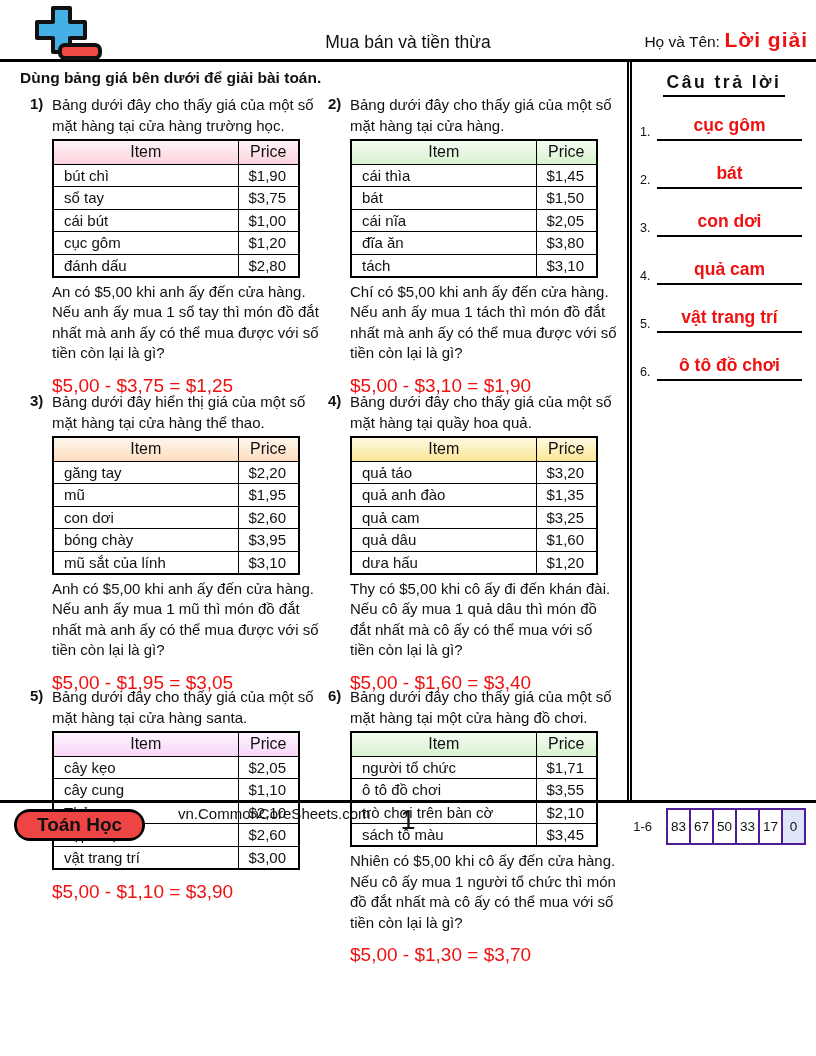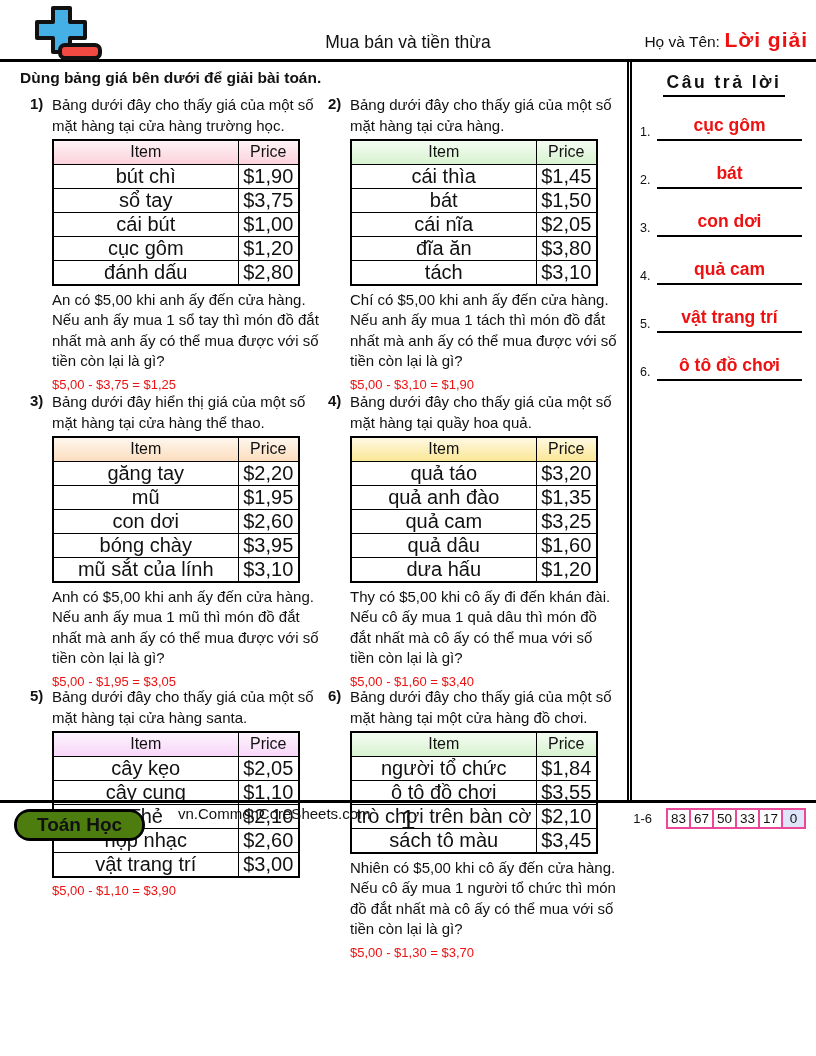--- a/index.html
+++ b/index.html
@@ -19,47 +19,47 @@
   .main { width:627px; }
   .answers { flex:1; border-left:5px double #000; padding-top:10px; }
 
   .instruction { font-weight:bold; font-size:15.5px; padding:7px 0 4px 20px; }
 
   .grid { display:grid; grid-template-columns:298px 298px; grid-template-rows:297px 295px 1fr; padding-left:30px; }
   .problem { display:flex; padding-top:4px; }
   .pnum { width:22px; font-weight:bold; font-size:15px; flex:none; }
   .pbody { width:270px; }
   .intro, .question { font-size:15px; line-height:20.5px; }
-  .equation { font-size:13px; color:var(--red); margin-top:5px; }
+  .equation { font-size:19px; color:var(--red); margin-top:11px; }
 
   table { border-collapse:collapse; margin:3px 0 4px 0; }
   table, th, td { border:1.5px solid #000; }
   table { border:2px solid #000; }
   th { width:185px; height:24px; font-weight:normal; font-size:16px;
        background-image:linear-gradient(rgba(255,255,255,.75), rgba(255,255,255,.05)); }
   th.price-col, td.price-col { width:61px; }
-  td { height:22.5px; text-align:center; font-size:20px; padding:0 2px; }
+  td { height:22.5px; text-align:left; font-size:15px; padding:0 10px; }
 
   
   .answers-title { text-align:center; font-size:17.5px; font-weight:bold; margin-bottom:14px; }
   .answers-title span { border-bottom:2.5px solid #000; padding:0 4px 3px 4px; letter-spacing:2.5px; }
   .answer-item { display:flex; align-items:flex-end; margin:23px 14px 0 8px; height:25px; }
   .ans-num { font-size:12.5px; width:17px; flex:none; padding-bottom:2px; }
   .ans-text { flex:1; text-align:center; color:var(--red); font-weight:bold; font-size:17.5px;
               border-bottom:2px solid #000; padding-bottom:3px; white-space:nowrap; }
 
   
   .footer { position:relative; height:66px; border-top:3px solid #000; }
   .badge { position:absolute; left:14px; top:6px; background:#000; border-radius:16px; padding:3px; }
-  .badge-inner { background:#4d7c0f; border-radius:12px; padding:2px 20px; font-size:19px; font-weight:bold; white-space:nowrap; }
+  .badge-inner { background:#ef4444; border-radius:12px; padding:2px 20px; font-size:19px; font-weight:bold; white-space:nowrap; }
   .site { position:absolute; left:178px; top:2px; font-size:15px; }
   .pagenum { position:absolute; left:0; right:0; top:2px; text-align:center; font-size:27px; }
   .scores { position:absolute; right:10px; top:5px; display:flex; align-items:center; }
   .score-range { font-size:13px; margin-right:16px; }
-  .score-box { width:25px; height:21px; border:2px solid #ec4899; margin-left:-2px; display:flex;
+  .score-box { width:25px; height:37px; border:2px solid #4c1d95; margin-left:-2px; display:flex;
                align-items:center; justify-content:center; font-size:13.5px; background:#fff; }
 </style>
 </head>
 <body>
 
 <div class="page">
 
   <div class="header">
     <div class="logo">
       <svg width="82" height="56" viewBox="0 0 82 56">
@@ -280,21 +280,21 @@
             <table>
               <thead>
                   <tr>
                 <th style="background-color: rgb(214, 242, 205);">Item</th>
                 <th class="price-col" style="background-color: rgb(214, 242, 205);">Price</th>
               </tr>
                 </thead>
               <tbody>
                 <tr>
                     <td>người tổ chức</td>
-                    <td class="price-col">$1,84</td>
+                    <td class="price-col">$1,71</td>
                   </tr>
                 <tr>
                     <td>ô tô đồ chơi</td>
                     <td class="price-col">$3,55</td>
                   </tr>
                 <tr>
                     <td>trò chơi trên bàn cờ</td>
                     <td class="price-col">$2,10</td>
                   </tr>
                 <tr>

